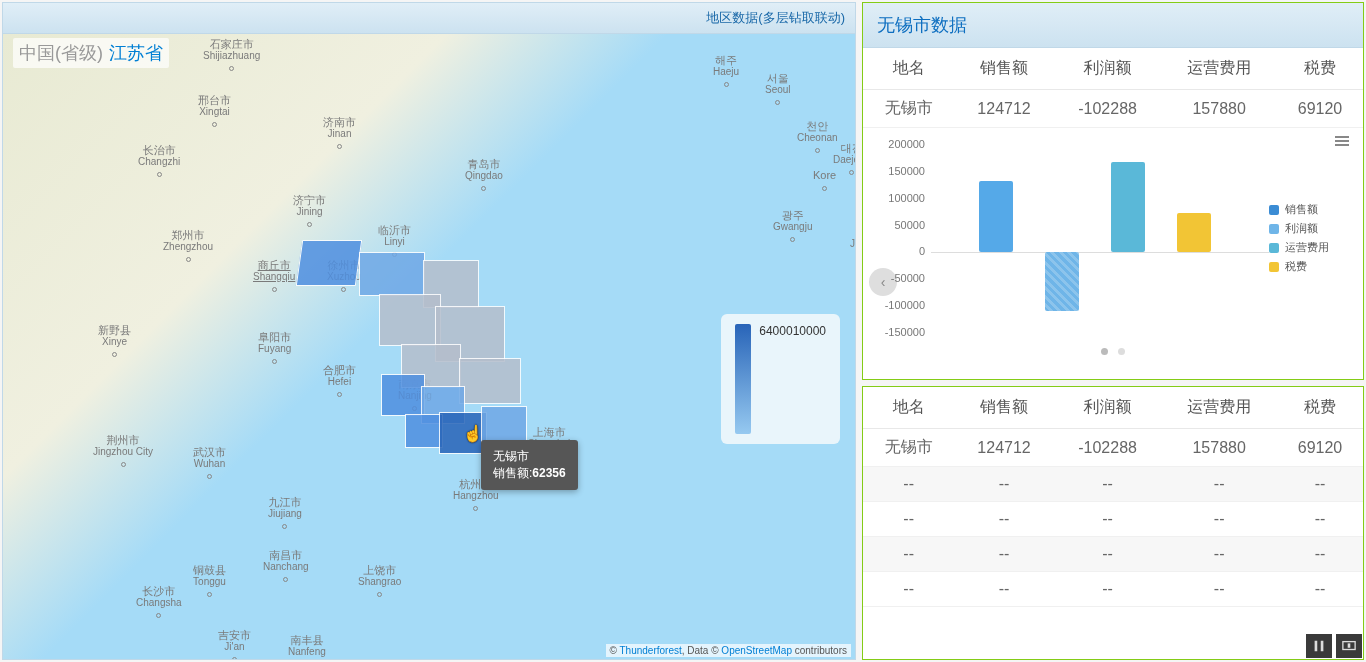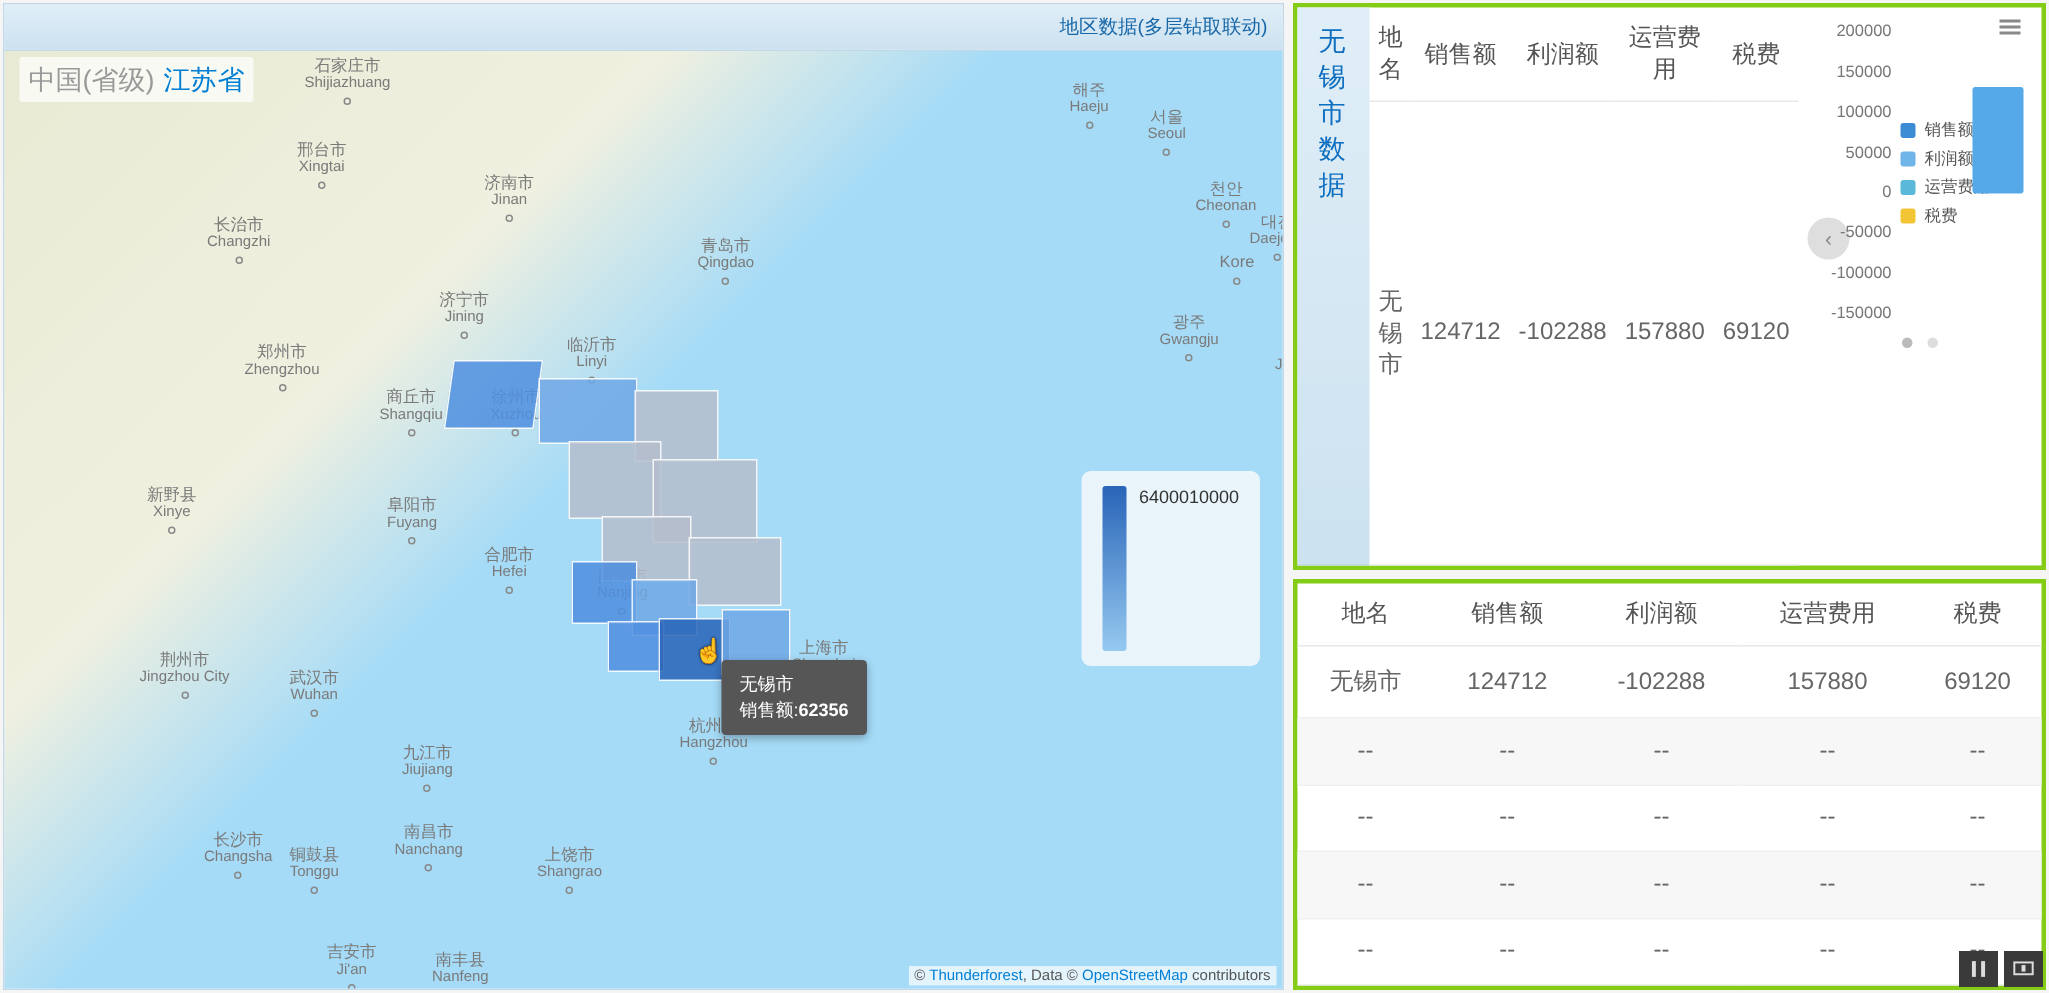--- a/index.html
+++ b/index.html
@@ -37,21 +37,21 @@
     
     .map-legend { position: absolute; right: 15px; top: 280px; background: rgba(245,249,252,0.85); border-radius: 6px; padding: 10px 14px; display: flex; align-items: center; gap: 8px; font-size: 12px; color: #333; }
     .legend-bar { width: 16px; height: 110px; background: linear-gradient(to bottom, #2864b8, #96c9f0); border-radius: 2px; }
     .legend-labels { display: flex; flex-direction: row; justify-content: space-between; height: 110px; }
     
     .map-attrib { position: absolute; right: 4px; bottom: 2px; background: rgba(255,255,255,0.7); padding: 1px 4px; font-size: 10px; color: #555; }
     .map-attrib a { color: #007fd4; text-decoration: none; }
     
     
     .right-column { width: 502px; display: flex; flex-direction: column; gap: 6px; }
-    .right-panel { border: 3px solid #84cc16; background: #fff; display: flex; flex-direction: row; }
+    .right-panel { border: 1px solid #84cc16; background: #fff; display: flex; flex-direction: column; }
     .top-panel { height: 378px; }
     .bottom-panel { flex: 1; }
     .panel-title { background: linear-gradient(to bottom, #e0eef7, #cce2f0); padding: 10px 14px; color: #0e6fc0; font-size: 18px; border-bottom: 1px solid #c0d8e8; font-weight: normal; }
     
     .data-table { width: 100%; border-collapse: collapse; font-size: 16px; }
     .data-table th { padding: 10px 6px; text-align: center; color: #555; font-weight: normal; border-bottom: 1px solid #e8e8e8; }
     .data-table td { padding: 8px 6px; text-align: center; color: #666; border-bottom: 1px solid #f0f0f0; }
     .data-table tr.alt td { background: #f7f7f7; }
     
     
@@ -101,34 +101,34 @@
 
       <div id="city-layer">
           <div class="map-city" style="left: 200px; top: 4px;"><span class="cn">石家庄市</span><span class="en">Shijiazhuang</span><span class="dot"></span></div>
           <div class="map-city" style="left: 195px; top: 60px;"><span class="cn">邢台市</span><span class="en">Xingtai</span><span class="dot"></span></div>
           <div class="map-city" style="left: 135px; top: 110px;"><span class="cn">长治市</span><span class="en">Changzhi</span><span class="dot"></span></div>
           <div class="map-city" style="left: 320px; top: 82px;"><span class="cn">济南市</span><span class="en">Jinan</span><span class="dot"></span></div>
           <div class="map-city" style="left: 462px; top: 124px;"><span class="cn">青岛市</span><span class="en">Qingdao</span><span class="dot"></span></div>
           <div class="map-city" style="left: 290px; top: 160px;"><span class="cn">济宁市</span><span class="en">Jining</span><span class="dot"></span></div>
           <div class="map-city" style="left: 375px; top: 190px;"><span class="cn">临沂市</span><span class="en">Linyi</span><span class="dot"></span></div>
           <div class="map-city" style="left: 160px; top: 195px;"><span class="cn">郑州市</span><span class="en">Zhengzhou</span><span class="dot"></span></div>
-          <div class="map-city" style="left: 250px; top: 225px;"><span class="cn">商丘市</span><span class="en">Shangqiu</span><span class="dot"></span></div>
+          <div class="map-city" style="left: 250px; top: 225px; text-decoration: underline;"><span class="cn">商丘市</span><span class="en">Shangqiu</span><span class="dot"></span></div>
           <div class="map-city" style="left: 324px; top: 225px;"><span class="cn">徐州市</span><span class="en">Xuzhou</span><span class="dot"></span></div>
           <div class="map-city" style="left: 95px; top: 290px;"><span class="cn">新野县</span><span class="en">Xinye</span><span class="dot"></span></div>
           <div class="map-city" style="left: 255px; top: 297px;"><span class="cn">阜阳市</span><span class="en">Fuyang</span><span class="dot"></span></div>
           <div class="map-city" style="left: 395px; top: 344px;"><span class="cn">南京市</span><span class="en">Nanjing</span><span class="dot"></span></div>
           <div class="map-city" style="left: 320px; top: 330px;"><span class="cn">合肥市</span><span class="en">Hefei</span><span class="dot"></span></div>
           <div class="map-city" style="left: 90px; top: 400px;"><span class="cn">荆州市</span><span class="en">Jingzhou City</span><span class="dot"></span></div>
           <div class="map-city" style="left: 190px; top: 412px;"><span class="cn">武汉市</span><span class="en">Wuhan</span><span class="dot"></span></div>
           <div class="map-city" style="left: 450px; top: 444px;"><span class="cn">杭州市</span><span class="en">Hangzhou</span><span class="dot"></span></div>
           <div class="map-city" style="left: 265px; top: 450px; margin-top: 12px;"><span class="cn">九江市</span><span class="en">Jiujiang</span><span class="dot"></span></div>
           <div class="map-city" style="left: 260px; top: 515px;"><span class="cn">南昌市</span><span class="en">Nanchang</span><span class="dot"></span></div>
           <div class="map-city" style="left: 355px; top: 530px;"><span class="cn">上饶市</span><span class="en">Shangrao</span><span class="dot"></span></div>
           <div class="map-city" style="left: 190px; top: 530px;"><span class="cn">铜鼓县</span><span class="en">Tonggu</span><span class="dot"></span></div>
-          <div class="map-city" style="left: 133px; top: 520px;"><span class="cn">长沙市</span><span class="en">Changsha</span><span class="dot"></span></div>
+          <div class="map-city" style="left: 133px; top: 551px;"><span class="cn">长沙市</span><span class="en">Changsha</span><span class="dot"></span></div>
           <div class="map-city" style="left: 215px; top: 595px;"><span class="cn">吉安市</span><span class="en">Ji'an</span><span class="dot"></span></div>
           <div class="map-city" style="left: 285px; top: 600px;">
             <span class="cn">南丰县</span>
             <span class="en">Nanfeng</span>
           </div>
           <div class="map-city" style="left: 525px; top: 392px;"><span class="cn">上海市</span><span class="en">Shanghai</span><span class="dot"></span></div>
           <div class="map-city" style="left: 710px; top: 20px;"><span class="cn">해주</span><span class="en">Haeju</span><span class="dot"></span></div>
           <div class="map-city" style="left: 762px; top: 38px;"><span class="cn">서울</span><span class="en">Seoul</span><span class="dot"></span></div>
           <div class="map-city" style="left: 794px; top: 86px;"><span class="cn">천안</span><span class="en">Cheonan</span><span class="dot"></span></div>
           <div class="map-city" style="left: 830px; top: 108px;"><span class="cn">대전</span><span class="en">Daejeon</span><span class="dot"></span></div>

